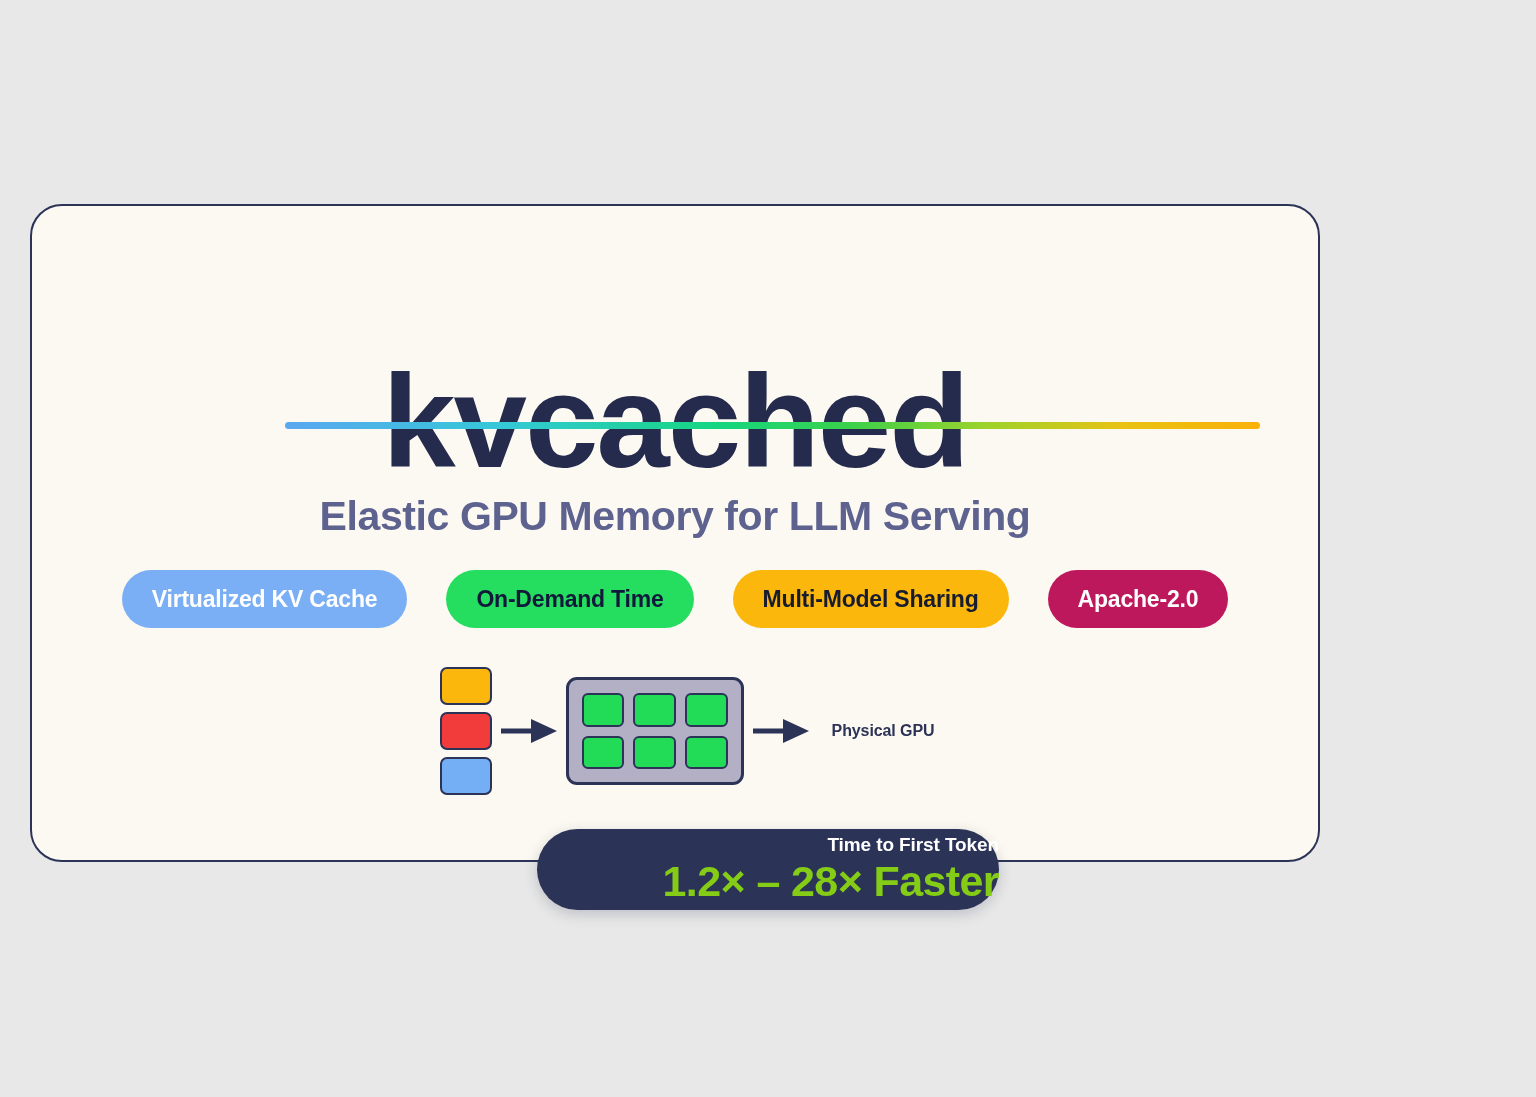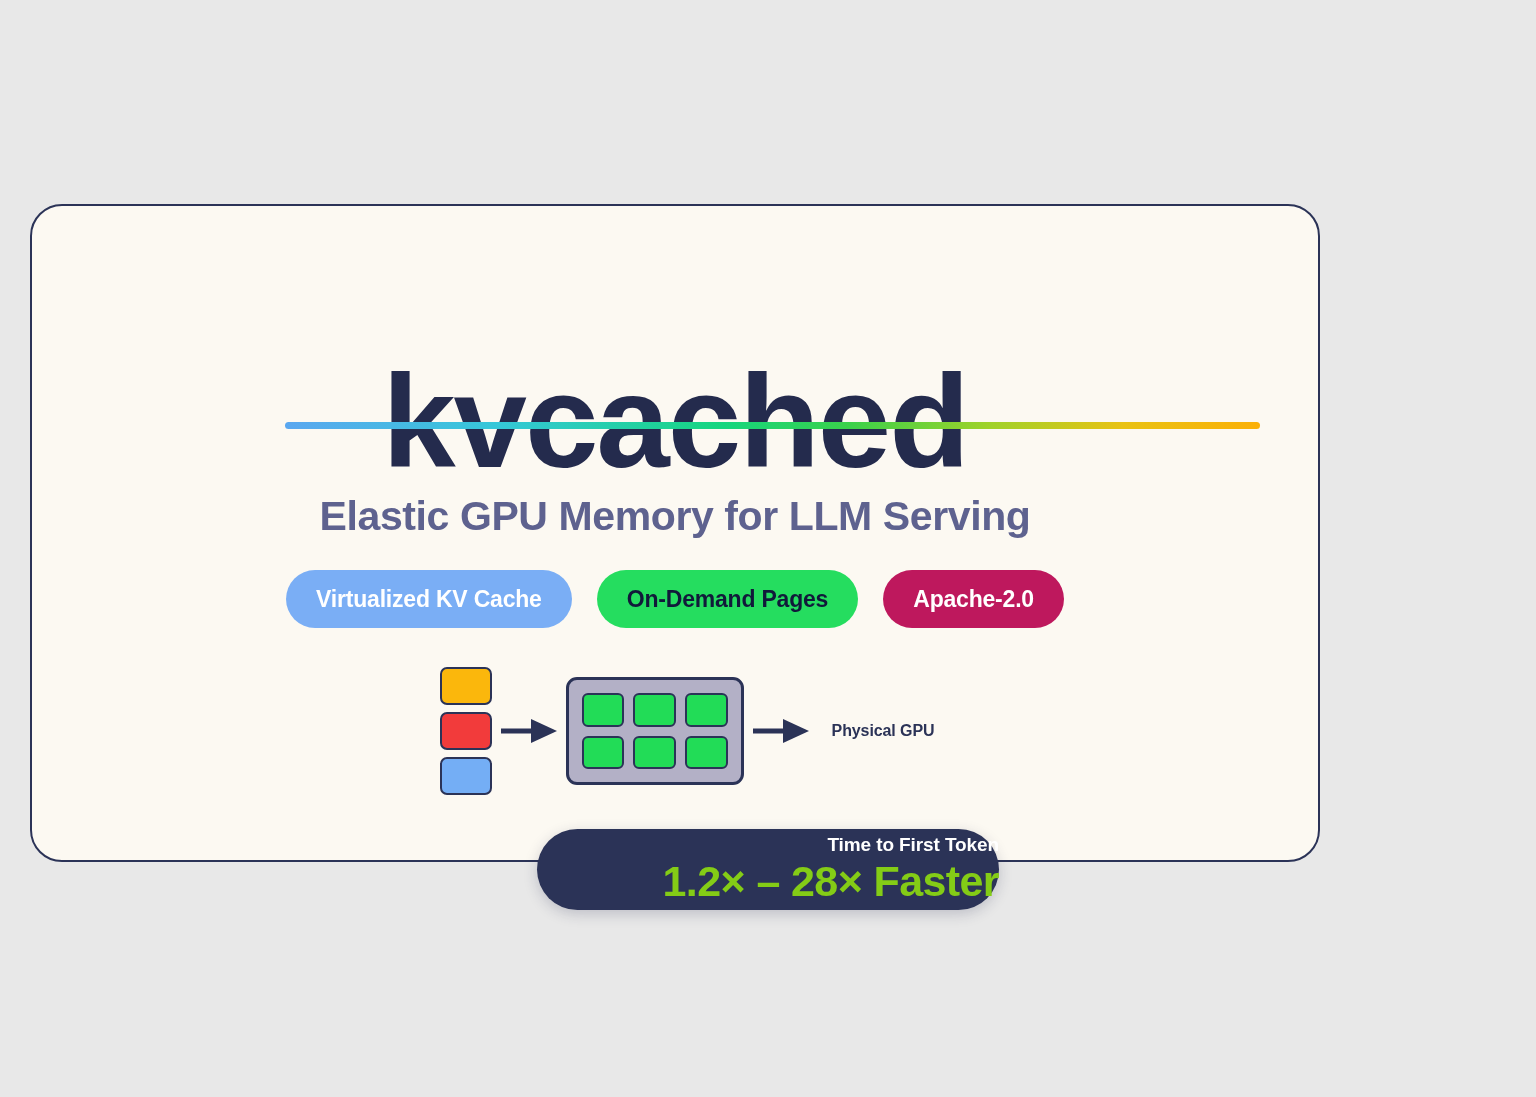--- a/index.html
+++ b/index.html
@@ -79,21 +79,21 @@
 
   
   #pill-row {
     position: absolute;
     left: 0;
     top: 364px;
     width: 100%;
     display: flex;
     justify-content: center;
     align-items: flex-start;
-    gap: 25px;
+    gap: 39px;
   }
   .pill {
     height: 58px;
     display: flex;
     align-items: center;
     justify-content: center;
     padding: 0 30px;
     border-radius: 29px;
     font-size: 23px;
     font-weight: 700;
@@ -206,21 +206,22 @@
 <div id="hero-card">
 
   <h1 id="brand-title">kvcached</h1>
 
   <div id="gradient-rule"></div>
 
   <h2 id="subtitle">Elastic GPU Memory for LLM Serving</h2>
 
   <div id="pill-row">
     <span class="pill" style="background:#7aaef5;color:#ffffff;">Virtualized KV Cache</span>
-    <span class="pill" style="background:#25dd5f;color:#11193a;">On-Demand Pages</span>
+    <span class="pill" style="background:#25dd5f;color:#11193a;">On-Demand Time</span>
+    <span class="pill" style="background:#fbb70c;color:#181c30;">Multi-Model Sharing</span>
     <span class="pill" style="background:#be185d;color:#ffffff;">Apache-2.0</span>
   </div>
 
   <div id="diagram">
     <div id="diagram-inner">
 
       <div id="source-blocks">
         <div class="src-block" style="background:#fbb70c;"></div>
         <div class="src-block" style="background:#f23b3b;"></div>
         <div class="src-block" style="background:#74aef5;"></div>

